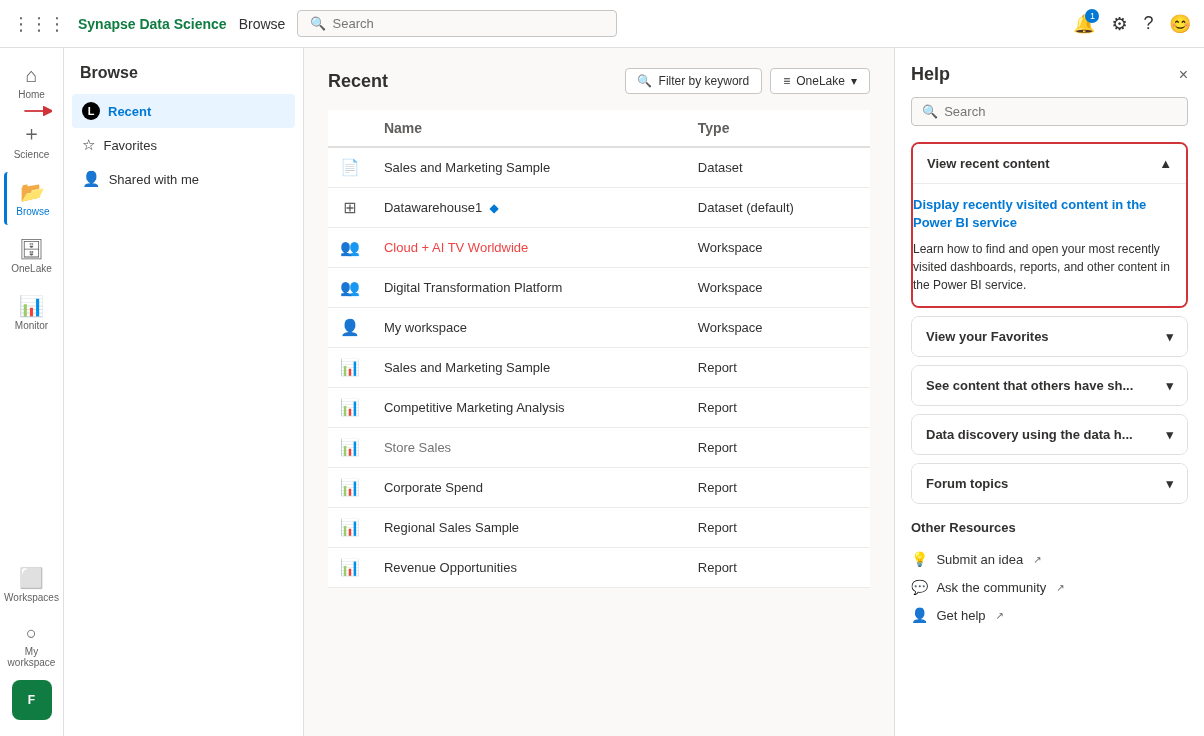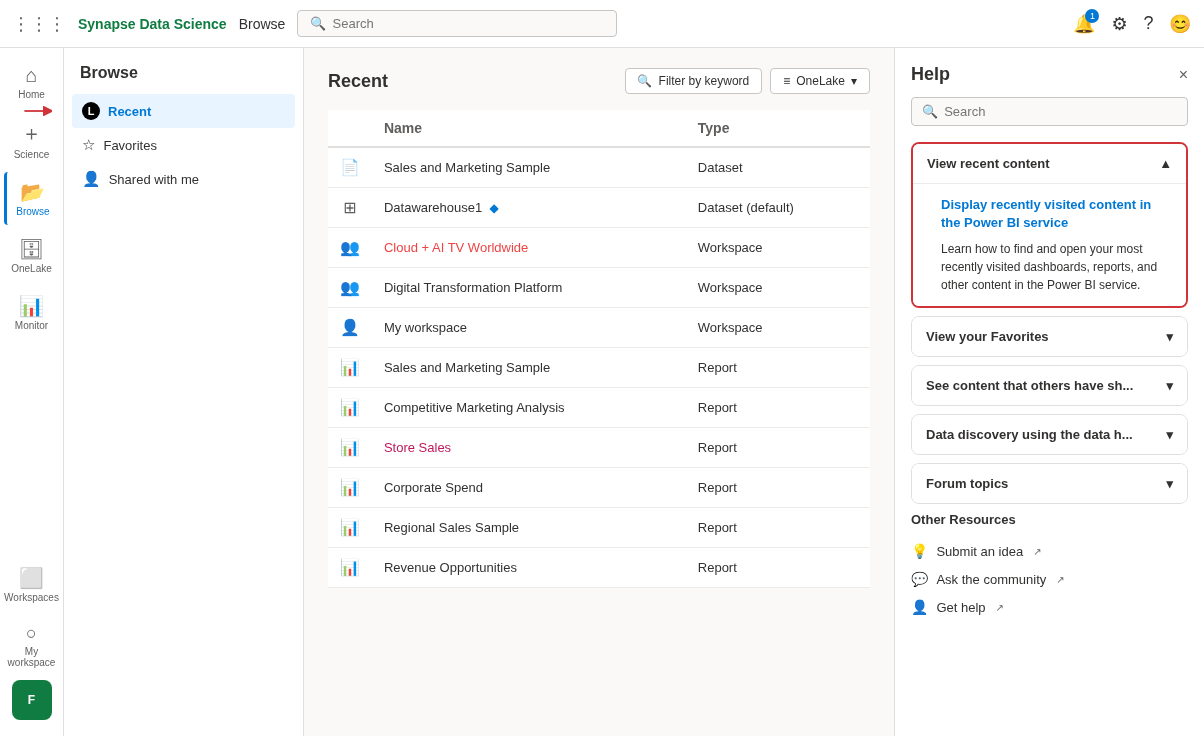--- a/index.html
+++ b/index.html
@@ -137,31 +137,31 @@
     .help-section {
       border: 1px solid #e1dfdd; border-radius: 8px;
       margin-bottom: 8px; overflow: hidden;
     }
     .help-section.highlighted { border: 2px solid #d13438; }
     .help-section-header {
       display: flex; align-items: center; justify-content: space-between;
       padding: 12px 14px; cursor: pointer; background: #fff;
     }
     .help-section-header span { font-size: 13px; font-weight: 600; color: #323130; }
-    .help-section-content { padding: 12px 28px; background: #fff; border-top: 1px solid #edebe9; }
+    .help-section-content { padding: 12px 0; background: #fff; border-top: 1px solid #edebe9; }
     .help-section-content .link-text {
       color: #0078d4; font-size: 13px; font-weight: 600;
       cursor: pointer; margin-bottom: 8px; display: block; line-height: 1.4;
     }
     .help-section-content .desc-text {
       color: #323130; font-size: 12px; line-height: 1.5;
     }
 
     
-    .other-resources { }
+    .other-resources { margin-top: 8px; }
     .other-resources h4 { font-size: 13px; font-weight: 600; color: #323130; margin-bottom: 10px; }
     .resource-item {
       display: flex; align-items: center; gap: 8px;
       padding: 6px 0; cursor: pointer; color: #323130; font-size: 13px;
     }
     .resource-icon { font-size: 14px; color: #107c41; }
     .resource-item .ext-icon { font-size: 10px; color: #605e5c; margin-left: 2px; }
 
     .chevron-icon { font-size: 12px; color: #605e5c; }
   </style>
@@ -309,21 +309,21 @@
             <td style="cursor: pointer; color: rgb(50, 49, 48);">Sales and Marketing Sample</td>
             <td>Report</td>
           </tr>
           <tr>
             <td style="text-align: center; font-size: 16px; color: rgb(96, 94, 92);">📊</td>
             <td style="cursor: pointer; color: rgb(50, 49, 48);">Competitive Marketing Analysis</td>
             <td>Report</td>
           </tr>
           <tr>
             <td style="text-align: center; font-size: 16px; color: rgb(96, 94, 92);">📊</td>
-            <td style="cursor: pointer; color: #be185d;">Store Sales</td>
+            <td style="cursor: pointer; color: #737373;">Store Sales</td>
             <td>Report</td>
           </tr>
           <tr>
             <td style="text-align: center; font-size: 16px; color: rgb(96, 94, 92);">📊</td>
             <td style="cursor: pointer; color: rgb(50, 49, 48);">Corporate Spend</td>
             <td>Report</td>
           </tr>
           <tr>
             <td style="text-align: center; font-size: 16px; color: rgb(96, 94, 92);">📊</td>
             <td style="cursor: pointer; color: rgb(50, 49, 48);">Regional Sales Sample</td>

